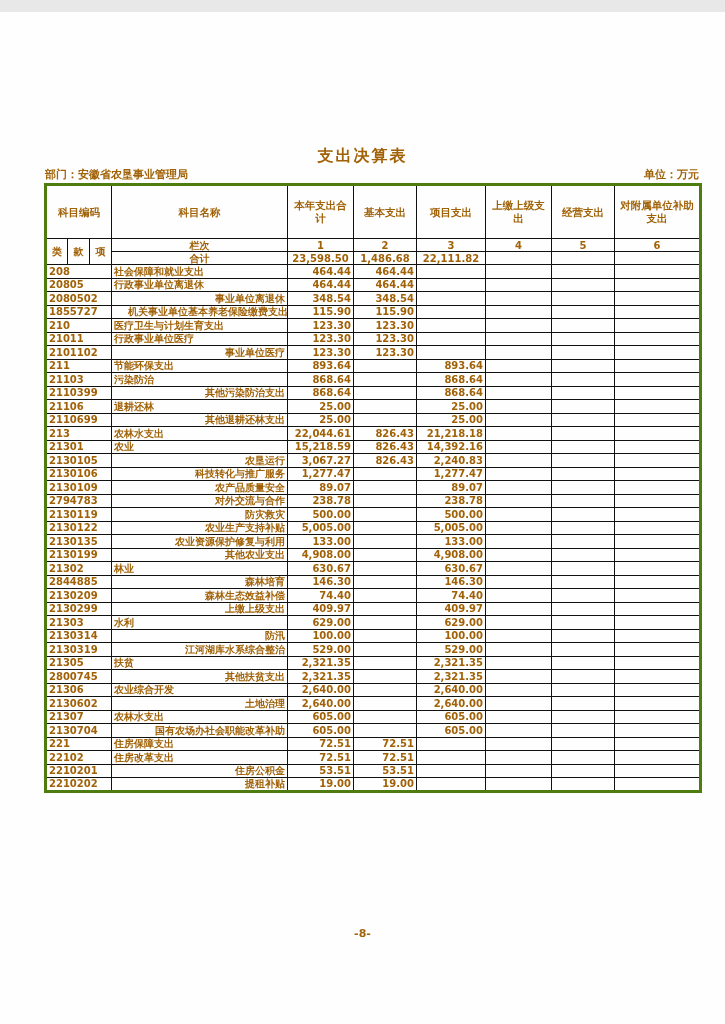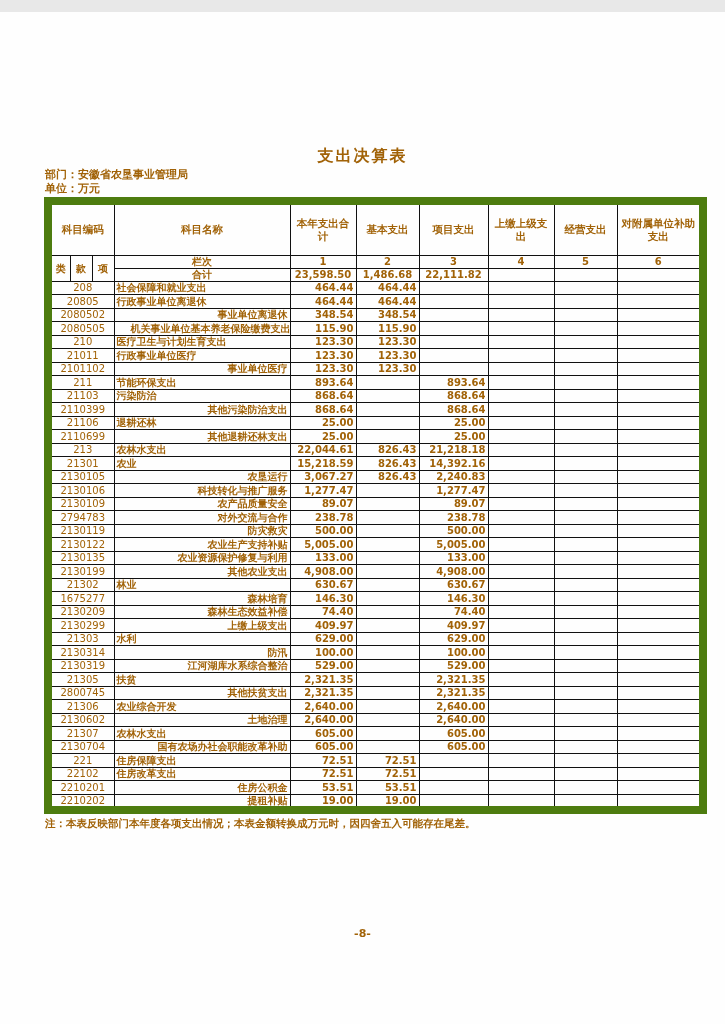--- a/index.html
+++ b/index.html
@@ -28,28 +28,27 @@
     margin-top: 4px;
     line-height: 13px;
   }
   .dept-line {
     display: flex;
     justify-content: space-between;
     margin: 1px 26px 0 45px;
     font-size: 11px;
     font-weight: bold;
     line-height: 14px;
-    flex-direction: column;
   }
   table.acct {
     border-collapse: collapse;
     table-layout: fixed;
     width: 657px;
     margin: 1px 0 0 44px;
-    border: 8px solid #4d7c0f;
+    border: 3px solid #4d7c0f;
   }
   table.acct td {
     border: 1px solid #111;
     font-size: 10px;
     line-height: 11px;
     overflow: hidden;
     white-space: nowrap;
     padding: 0 2px;
   }
   tr.hrow1 td {
@@ -57,21 +56,21 @@
     text-align: center;
     font-weight: bold;
     font-size: 10.5px;
     white-space: normal;
     line-height: 13px;
   }
   tr.hrow2 td, tr.hrow3 td { height: 13px; text-align: center; font-weight: bold; }
   td.ckx { font-weight: bold; text-align: center; font-size: 10.5px; }
   tr.hrow3 td.num-cell, tr.hrow2 td { font-size: 10px; }
   tbody.data tr { height: 13.5px; }
-  td.code-cell { text-align: center; font-weight: normal; padding-left: 3px; }
+  td.code-cell { text-align: left; font-weight: bold; padding-left: 3px; }
   td.name-cell { text-align: left; font-weight: bold; padding-left: 4px; }
   td.name-cell.indent { padding-left: 16px; text-align: right; }
   td.num-cell { text-align: right; font-weight: 600; padding-right: 3px; }
   .foot-note {
     margin: 3px 0 0 45px;
     font-size: 10.5px;
     font-weight: bold;
   }
   .page-number {
     position: absolute;
@@ -166,21 +165,21 @@
           <td colspan="3" class="code-cell">2080502</td>
           <td class="name-cell indent">事业单位离退休</td>
           <td class="num-cell">348.54</td>
           <td class="num-cell">348.54</td>
           <td class="num-cell"></td>
           <td class="num-cell"></td>
           <td class="num-cell"></td>
           <td class="num-cell"></td>
         </tr>
         <tr>
-          <td colspan="3" class="code-cell">2080505</td>
+          <td colspan="3" class="code-cell">1855727</td>
           <td class="name-cell indent">机关事业单位基本养老保险缴费支出</td>
           <td class="num-cell">115.90</td>
           <td class="num-cell">115.90</td>
           <td class="num-cell"></td>
           <td class="num-cell"></td>
           <td class="num-cell"></td>
           <td class="num-cell"></td>
         </tr>
         <tr>
           <td colspan="3" class="code-cell">210</td>
@@ -366,21 +365,21 @@
           <td colspan="3" class="code-cell">21302</td>
           <td class="name-cell">林业</td>
           <td class="num-cell">630.67</td>
           <td class="num-cell"></td>
           <td class="num-cell">630.67</td>
           <td class="num-cell"></td>
           <td class="num-cell"></td>
           <td class="num-cell"></td>
         </tr>
         <tr>
-          <td colspan="3" class="code-cell">1675277</td>
+          <td colspan="3" class="code-cell">2844885</td>
           <td class="name-cell indent">森林培育</td>
           <td class="num-cell">146.30</td>
           <td class="num-cell"></td>
           <td class="num-cell">146.30</td>
           <td class="num-cell"></td>
           <td class="num-cell"></td>
           <td class="num-cell"></td>
         </tr>
         <tr>
           <td colspan="3" class="code-cell">2130209</td>
@@ -528,17 +527,16 @@
           <td class="num-cell">19.00</td>
           <td class="num-cell">19.00</td>
           <td class="num-cell"></td>
           <td class="num-cell"></td>
           <td class="num-cell"></td>
           <td class="num-cell"></td>
         </tr>
       </tbody>
   </table>
 
-  <div class="foot-note">注：本表反映部门本年度各项支出情况；本表金额转换成万元时，因四舍五入可能存在尾差。</div>
 
   <div class="page-number">-8-</div>
 
 </div>
 
 </body></html>

